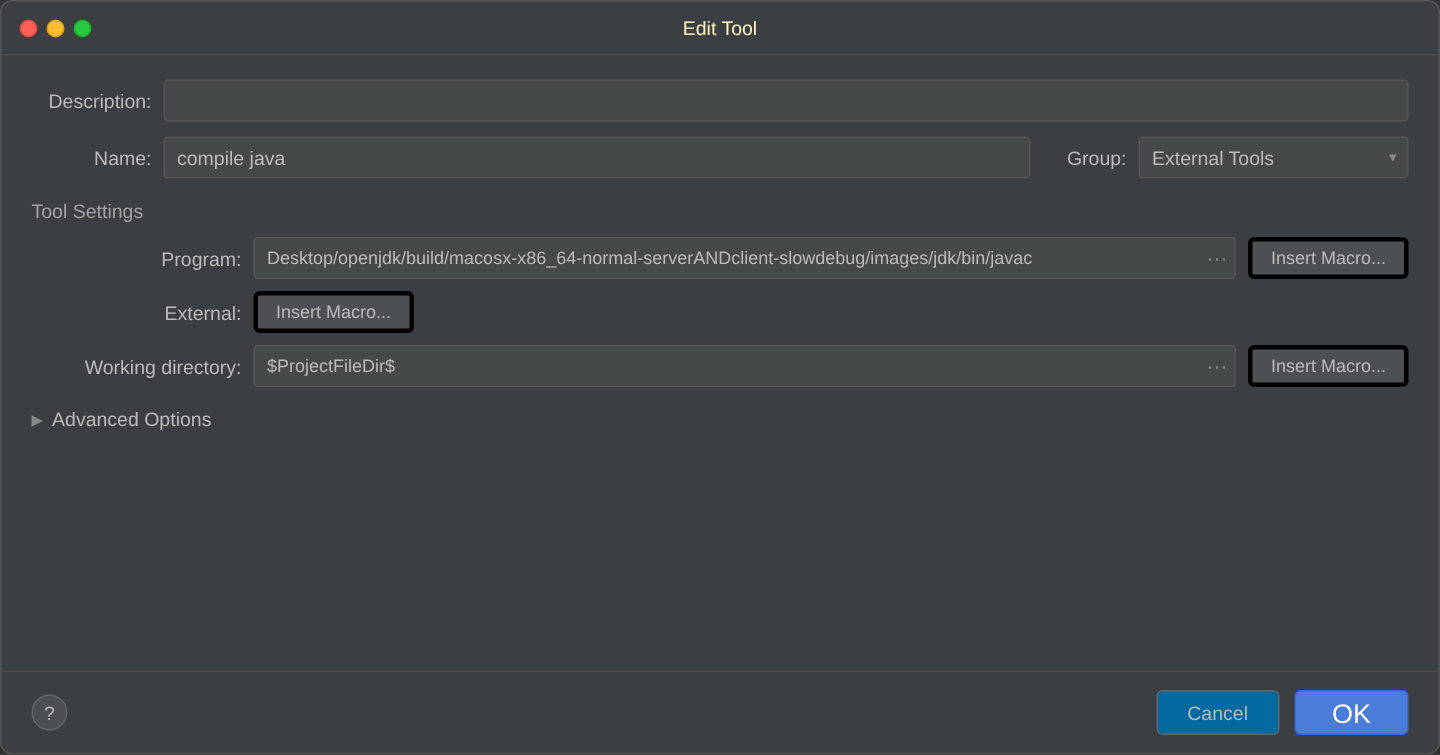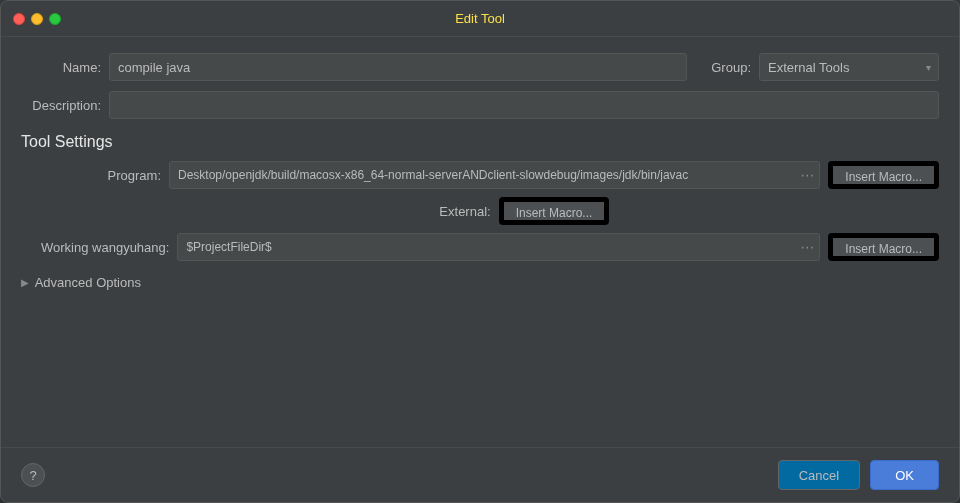--- a/index.html
+++ b/index.html
@@ -54,21 +54,21 @@
       border-radius: 50%;
       cursor: pointer;
     }
 
     .traffic-light.close { background: #ff5f57; border: 1px solid #e0443e; }
     .traffic-light.minimize { background: #febc2e; border: 1px solid #d4a017; }
     .traffic-light.maximize { background: #28c840; border: 1px solid #1aab29; }
 
     .title-text {
       font-size: 13px;
-      color: #fde047;
+      color: #fef9c3;
       font-weight: 500;
     }
 
     .content {
       padding: 16px 20px;
       display: flex;
       flex-direction: column;
       gap: 10px;
       flex: 1;
     }
@@ -140,38 +140,37 @@
       border: 1px solid #555555;
       border-radius: 3px;
       color: #bbbbbb;
       padding: 4px 8px;
       font-size: 13px;
       outline: none;
       height: 28px;
     }
 
     .section-header {
-      color: #e5e5e5;
-      font-size: 16px;
+      color: #a3a3a3;
+      font-size: 13px;
       font-weight: 500;
       margin-top: 4px;
     }
 
     .tool-settings-section {
       display: flex;
       flex-direction: column;
       gap: 8px;
       padding-left: 20px;
     }
 
     .settings-row {
       display: flex;
       align-items: center;
       gap: 8px;
-      justify-content: center;
     }
 
     .settings-label {
       min-width: 120px;
       text-align: right;
       color: #bbbbbb;
       flex-shrink: 0;
     }
 
     .settings-input-wrapper {
@@ -209,21 +208,21 @@
       cursor: pointer;
       padding: 2px 4px;
       font-size: 14px;
       display: flex;
       align-items: center;
       justify-content: center;
     }
 
     .insert-macro-btn {
       background: #4c5052;
-      border: 5px solid #000000;
+      border: 3px solid #000000;
       border-radius: 4px;
       color: #bbbbbb;
       padding: 4px 12px;
       font-size: 12px;
       cursor: pointer;
       height: 28px;
       white-space: nowrap;
       flex-shrink: 0;
     }
 
@@ -282,21 +281,21 @@
       cursor: pointer;
       height: 30px;
     }
 
     .ok-btn {
       background: #4a7dda;
       border: 1px solid #3a6acc;
       border-radius: 4px;
       color: #ffffff;
       padding: 5px 24px;
-      font-size: 13px;
+      font-size: 18px;
       cursor: pointer;
       height: 30px;
       font-weight: 500;
     }
 
     .spacer { flex: 1; }
 
     .name-wrapper {
       display: flex;
       align-items: center;
@@ -319,62 +318,62 @@
   <div class="title-bar">
     <div class="traffic-lights">
       <div class="traffic-light close"></div>
       <div class="traffic-light minimize"></div>
       <div class="traffic-light maximize"></div>
     </div>
     <span class="title-text">Edit Tool</span>
   </div>
 
   <div class="content">
+
+    <div class="form-row">
+      <span class="label">Description:</span>
+      <input class="description-input" type="text" value="" style="">
+    </div>
 
     <div class="form-row">
       <div class="name-wrapper">
         <span class="label">Name:</span>
         <input class="text-input name-input" type="text" value="compile java" style="">
       </div>
       <div class="group-wrapper">
         <span class="group-label">Group:</span>
         <div class="select-wrapper">
           <select class="group-select">
             <option>External Tools</option>
           </select>
           <span class="select-arrow">▾</span>
         </div>
       </div>
     </div>
 
-    <div class="form-row">
-      <span class="label">Description:</span>
-      <input class="description-input" type="text" value="" style="">
-    </div>
-
     <div class="section-header">Tool Settings</div>
 
     <div class="tool-settings-section">
 
       <div class="settings-row">
         <span class="settings-label">Program:</span>
         <div class="settings-input-wrapper">
           <input class="settings-input" type="text" value="Desktop/openjdk/build/macosx-x86_64-normal-serverANDclient-slowdebug/images/jdk/bin/javac" style="">
           <button class="browse-btn">⋯</button>
         </div>
         <button class="insert-macro-btn">Insert Macro...</button>
       </div>
 
       <div class="settings-row">
         <span class="settings-label">External:</span>
         <button class="insert-macro-btn">Insert Macro...</button>
       </div>
 
       <div class="settings-row">
-        <span class="settings-label">Working wangyuhang:</span>
+        <span class="settings-label">Working directory:</span>
         <div class="settings-input-wrapper">
           <input class="settings-input" type="text" value="$ProjectFileDir$" style="">
           <button class="browse-btn">⋯</button>
         </div>
         <button class="insert-macro-btn">Insert Macro...</button>
       </div>
 
     </div>
 
     <div class="advanced-options-row">

